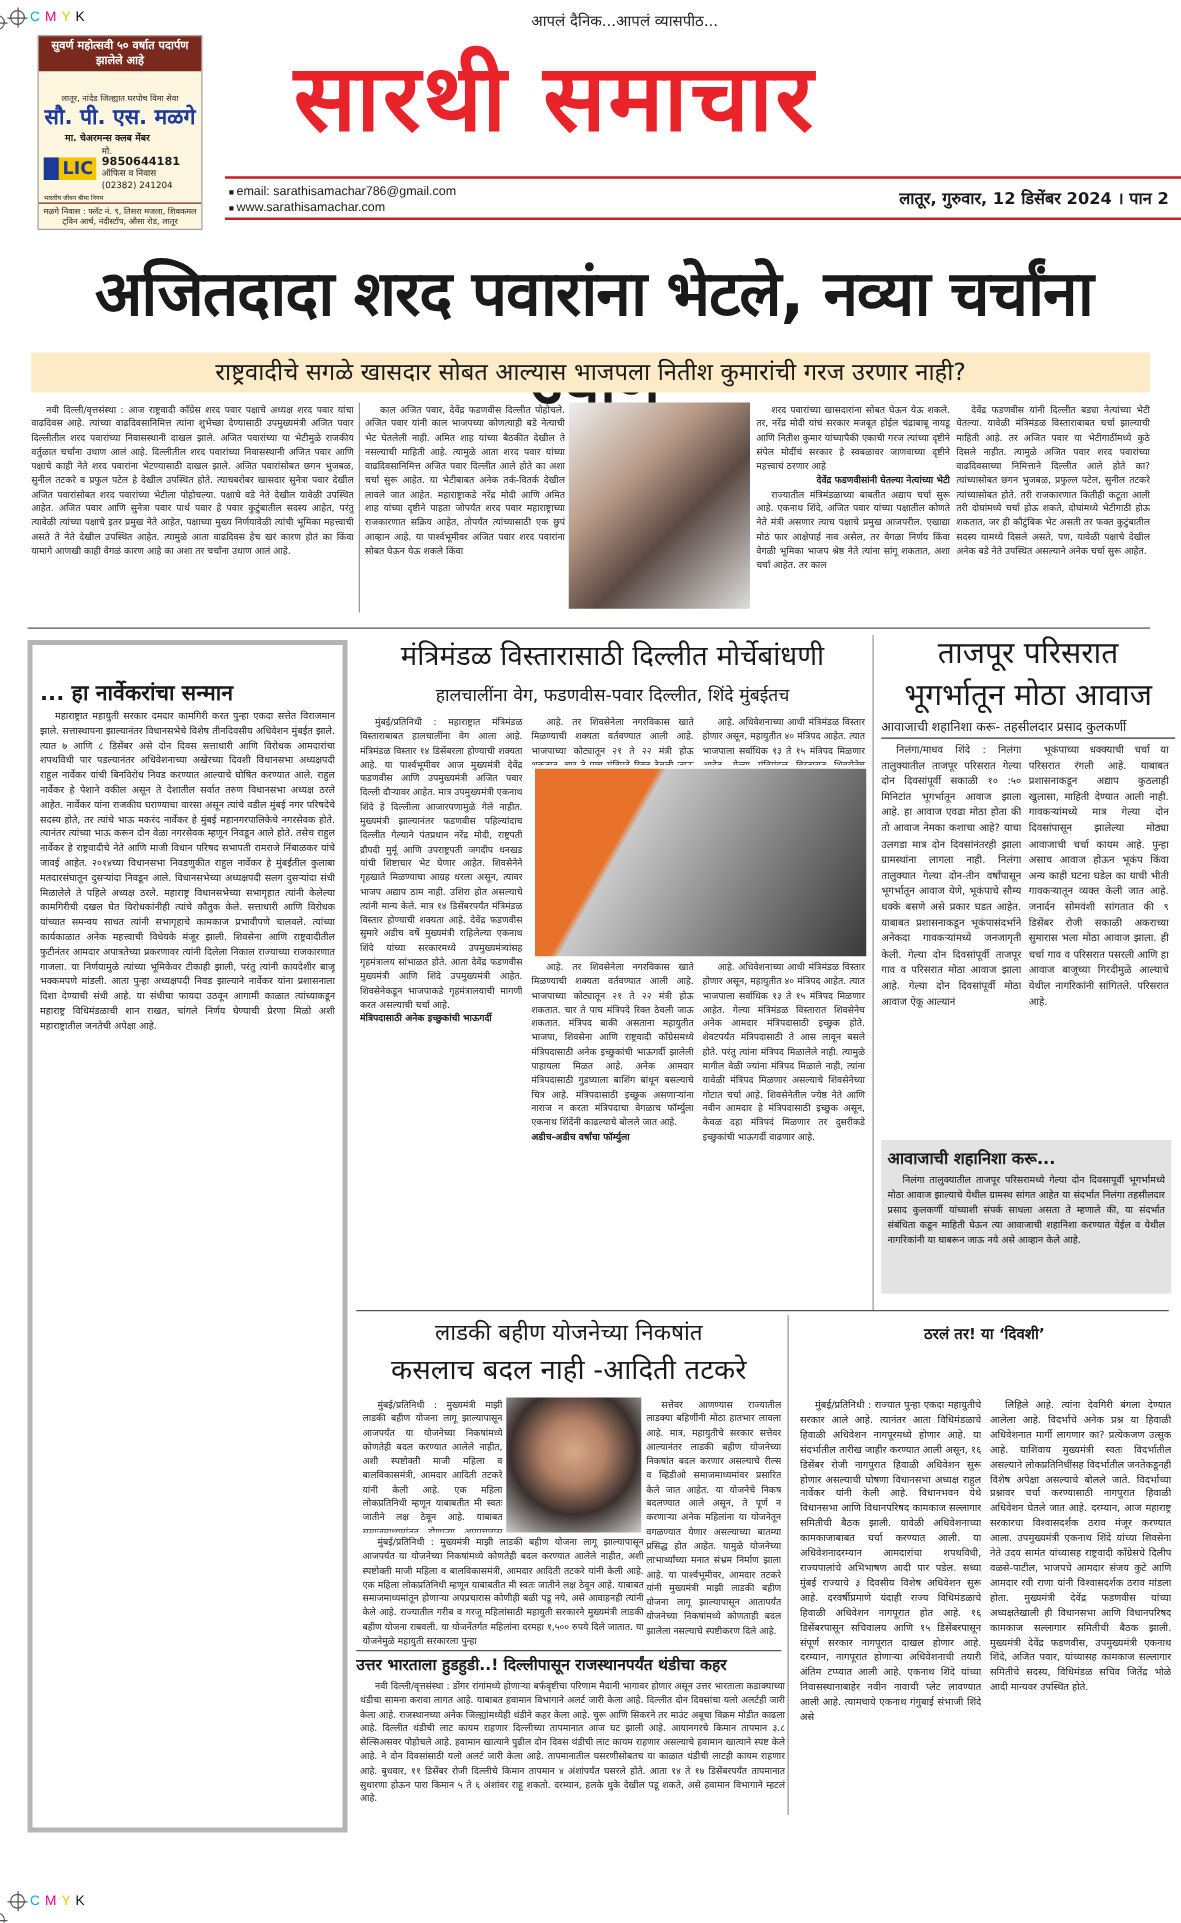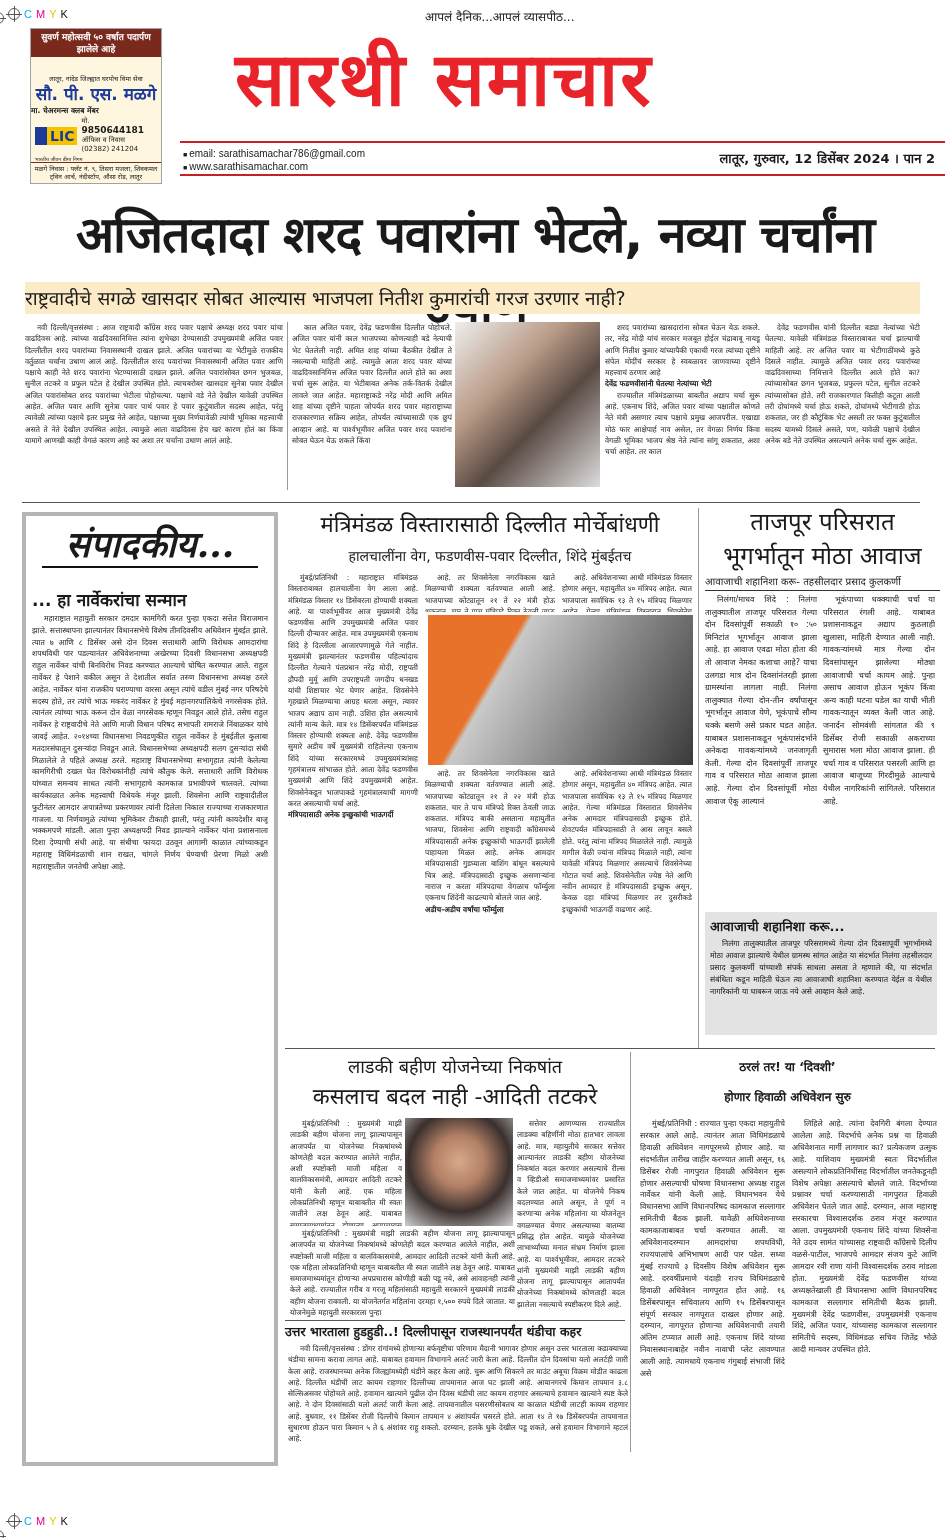--- a/index.html
+++ b/index.html
@@ -7,34 +7,34 @@
 .abs{position:absolute}
 .cmyk{font-size:11px;font-family:"Liberation Sans",sans-serif;display:flex;align-items:center;gap:4px;color:#333}
 .cmyk .c{color:#00aeef}.cmyk .m{color:#ec008c}.cmyk .y{color:#e6c800}.cmyk .k{color:#111}
 .reg{width:12px;height:12px;border:1px solid #555;border-radius:50%;position:relative}
 .reg:before{content:"";position:absolute;left:-3px;right:-3px;top:5px;height:1px;background:#555}
 .reg:after{content:"";position:absolute;top:-3px;bottom:-3px;left:5px;width:1px;background:#555}
 .ad{left:30px;top:28px;width:132px;border:1px solid #a3a3a3;background:#fff6e0;font-size:7px;text-align:center}
 .ad .hd{background:#7a2a1c;color:#fff;font-weight:bold;font-size:9px;padding:2px 2px;line-height:12px}
 .ad .sub{font-size:6.5px;margin-top:17px}
 .ad .name{color:#1b3a9a;font-weight:bold;font-size:17px;line-height:22px}
-.ad .role{font-size:7.5px;font-weight:bold;text-align:left;padding-right:20px}
+.ad .role{font-size:7.5px;font-weight:bold;text-align:center;padding-right:20px}
 .ad .lic{display:flex;align-items:center;gap:4px;padding:2px 4px}
 .ad .logo{background:#f5c400;color:#1b3a9a;font-weight:bold;font-size:14px;padding:1px 3px;border-left:12px solid #1b3a9a}
 .ad .ph{font-size:7px;line-height:9px;text-align:left}
 .ad .ph b{font-size:9px}
 .ad .addr{border-top:1px solid #7a2a1c;padding:2px;font-size:6.5px;line-height:8px}
 .tagline{left:425px;top:8px;font-size:12px;color:#222}
 .masthead{left:235px;top:24px;font-size:74px;font-weight:bold;color:#e8232a;letter-spacing:2px;font-family:"DejaVu Serif",serif;line-height:110px}
 .rule-red{left:180px;width:765px;height:2px;background:#c42026}
 .contact{left:183px;top:148px;font-size:10px;font-family:"Liberation Sans",sans-serif;line-height:12px}
 .contact div:before{content:"■ ";font-size:7px}
 .dateline{right:10px;top:149px;font-size:13px;font-weight:bold}
 .headline{left:25px;top:200px;width:900px;font-size:50px;font-weight:bold;text-align:center;letter-spacing:-1px;line-height:70px}
-.subband{left:25px;top:282px;width:895px;height:32px;background:#fdebc8;text-align:left;font-size:19px;line-height:32px}
+.subband{left:25px;top:282px;width:895px;height:32px;background:#fdebc8;text-align:center;font-size:19px;line-height:32px}
 .col{font-size:7.4px;line-height:11.3px;text-align:justify;overflow:hidden;color:#222}
 .col p{text-indent:12px}
 .col b{font-weight:bold}
 .vline{width:1px;background:#999}
 .hline{height:1px;background:#555}
 .photo{background:#6c6c6c;overflow:hidden}
 .edit-box{left:22px;top:512px;width:256px;height:954px;border:4px solid #b5b5b5;background:#fff;padding:6px}
 .edit-title{font-size:36px;font-style:italic;font-weight:bold;text-align:center;font-family:"DejaVu Serif",serif;border-bottom:2px solid #111;margin:0 10px;line-height:44px}
 .edit-sub{font-size:17px;font-weight:bold;margin:20px 0 2px}
 .h2{font-weight:normal;text-align:center}
@@ -86,31 +86,30 @@
 <div class="abs col" style="left:25px;top:322px;width:258px;height:168px">
     <p>नवी दिल्ली/वृत्तसंस्था : आज राष्ट्रवादी काँग्रेस शरद पवार पक्षाचे अध्यक्ष शरद पवार यांचा वाढदिवस आहे. त्यांच्या वाढदिवसानिमित्त त्यांना शुभेच्छा देण्यासाठी उपमुख्यमंत्री अजित पवार दिल्लीतील शरद पवारांच्या निवासस्थानी दाखल झाले. अजित पवारांच्या या भेटीमुळे राजकीय वर्तुळात चर्चांना उधाण आलं आहे. दिल्लीतील शरद पवारांच्या निवासस्थानी अजित पवार आणि पक्षाचे काही नेते शरद पवारांना भेटण्यासाठी दाखल झाले. अजित पवारांसोबत छगन भुजबळ, सुनील तटकरे व प्रफुल पटेल हे देखील उपस्थित होते. त्याचबरोबर खासदार सुनेत्रा पवार देखील अजित पवारांसोबत शरद पवारांच्या भेटीला पोहोचल्या. पक्षाचे वडे नेते देखील यावेळी उपस्थित आहेत. अजित पवार आणि सुनेत्रा पवार पार्थ पवार हे पवार कुटुंबातील सदस्य आहेत, परंतु त्यावेळी त्यांच्या पक्षाचे इतर प्रमुख नेते आहेत, पक्षाच्या मुख्य निर्णयावेळी त्यांची भूमिका महत्त्वाची असते ते नेते देखील उपस्थित आहेत. त्यामुळे आता वाढदिवस हेच खरं कारण होतं का किंवा यामागे आणखी काही वेगळं कारण आहे का अशा तर चर्चांना उधाण आलं आहे.</p>
   </div>
 <div class="abs vline" style="left:287px;top:322px;height:168px"></div>
 <div class="abs col" style="left:292px;top:322px;width:160px;height:168px">
     <p>काल अजित पवार, देवेंद्र फडणवीस दिल्लीत पोहोचले. अजित पवार यांनी काल भाजपच्या कोणत्याही बडे नेत्याची भेट घेतलेली नाही. अमित शाह यांच्या बैठकीत देखील ते नसल्याची माहिती आहे. त्यामुळे आता शरद पवार यांच्या वाढदिवसानिमित्त अजित पवार दिल्लीत आले होते का अशा चर्चा सुरू आहेत. या भेटीबाबत अनेक तर्क-वितर्क देखील लावले जात आहेत. महाराष्ट्राकडे नरेंद्र मोदी आणि अमित शाह यांच्या दृष्टीने पाहता जोपर्यंत शरद पवार महाराष्ट्राच्या राजकारणात सक्रिय आहेत, तोपर्यंत त्यांच्यासाठी एक छुपं आव्हान आहे. या पार्श्वभूमीवर अजित पवार शरद पवारांना सोबत घेऊन येऊ शकले किंवा</p>
   </div>
 <div class="abs photo" style="left:455px;top:322px;width:145px;height:165px;background:linear-gradient(135deg,#eee 0%,#b89a86 35%,#5a4a44 60%,#ddd 100%)"></div>
 <div class="abs col" style="left:605px;top:322px;width:155px;height:168px">
   <p>शरद पवारांच्या खासदारांना सोबत घेऊन येऊ शकले. तर, नरेंद्र मोदी यांचं सरकार मजबूत होईल चंद्राबाबू नायडू आणि नितीश कुमार यांच्यापैकी एकाची गरज त्यांच्या दृष्टीने संपेल मोदींचं सरकार हे स्वबळावर जाणवाच्या दृष्टीने महत्त्वाचं ठरणार आहे</p>
-  <p style="text-align:left;text-indent:0"><b>देवेंद्र फडणवीसांनी घेतल्या नेत्यांच्या भेटी</b></p>
+  <p style="text-align:right;text-indent:0"><b>देवेंद्र फडणवीसांनी घेतल्या नेत्यांच्या भेटी</b></p>
   <p>राज्यातील मंत्रिमंडळाच्या बाबतीत अद्याप चर्चा सुरू आहे. एकनाथ शिंदे, अजित पवार यांच्या पक्षातील कोणते नेते मंत्री असणार त्याच पक्षाचे प्रमुख आजपरील. एखाद्या मोठं फार आक्षेपार्ह नाव असेल, तर वेगळा निर्णय किंवा वेगळी भूमिका भाजप श्रेष्ठ नेते त्यांना सांगू शकतात, अशा चर्चा आहेत. तर काल</p>
 </div>
 <div class="abs col" style="left:765px;top:322px;width:155px;height:168px">
     <p>देवेंद्र फडणवीस यांनी दिल्लीत बड्या नेत्यांच्या भेटी घेतल्या. यावेळी मंत्रिमंडळ विस्ताराबाबत चर्चा झाल्याची माहिती आहे. तर अजित पवार या भेटीगाठींमध्ये कुठे दिसले नाहीत. त्यामुळे अजित पवार शरद पवारांच्या वाढदिवसाच्या निमित्ताने दिल्लीत आले होते का? त्यांच्यासोबत छगन भुजबळ, प्रफुल्ल पटेल, सुनील तटकरे त्यांच्यासोबत होते. तरी राजकारणात कितीही कटूता आली तरी दोघांमध्ये चर्चा होऊ शकते, दोघांमध्ये भेटीगाठी होऊ शकतात, जर ही कौटुंबिक भेट असती तर फक्त कुटुंबातील सदस्य यामध्ये दिसले असते, पण, यावेळी पक्षाचे देखील अनेक बडे नेते उपस्थित असल्याने अनेक चर्चा सुरू आहेत.</p>
   </div>
 
 <div class="abs hline" style="left:22px;top:502px;width:898px"></div>
 
 <div class="abs edit-box">
-  <div class="edit-title">संपादकीय...</div>
   <div class="edit-sub">... हा नार्वेकरांचा सन्मान</div>
   <div class="col" style="height:880px;font-size:7.6px;line-height:11.8px">
       <p>महाराष्ट्रात महायुती सरकार दमदार कामगिरी करत पुन्हा एकदा सत्तेत विराजमान झाले. सत्तास्थापना झाल्यानंतर विधानसभेचे विशेष तीनदिवसीय अधिवेशन मुंबईत झाले. त्यात ७ आणि ८ डिसेंबर असे दोन दिवस सत्ताधारी आणि विरोधक आमदारांचा शपथविधी पार पडल्यानंतर अधिवेशनाच्या अखेरच्या दिवशी विधानसभा अध्यक्षपदी राहुल नार्वेकर यांची बिनविरोध निवड करण्यात आल्याचे घोषित करण्यात आले. राहुल नार्वेकर हे पेशाने वकील असून ते देशातील सर्वात तरुण विधानसभा अध्यक्ष ठरले आहेत. नार्वेकर यांना राजकीय घराण्याचा वारसा असून त्यांचे वडील मुंबई नगर परिषदेचे सदस्य होते, तर त्यांचे भाऊ मकरंद नार्वेकर हे मुंबई महानगरपालिकेचे नगरसेवक होते. त्यानंतर त्यांच्या भाऊ करून दोन वेळा नगरसेवक म्हणून निवडून आले होते. तसेच राहुल नार्वेकर हे राष्ट्रवादीचे नेते आणि माजी विधान परिषद सभापती रामराजे निंबाळकर यांचे जावई आहेत. २०१४च्या विधानसभा निवडणुकीत राहुल नार्वेकर हे मुंबईतील कुलाबा मतदारसंघातून दुसऱ्यांदा निवडून आले. विधानसभेच्या अध्यक्षपदी सलग दुसऱ्यांदा संधी मिळालेले ते पहिले अध्यक्ष ठरले. महाराष्ट्र विधानसभेच्या सभागृहात त्यांनी केलेल्या कामगिरीची दखल घेत विरोधकांनीही त्यांचे कौतुक केले. सत्ताधारी आणि विरोधक यांच्यात समन्वय साधत त्यांनी सभागृहाचे कामकाज प्रभावीपणे चालवले. त्यांच्या कार्यकाळात अनेक महत्त्वाची विधेयके मंजूर झाली. शिवसेना आणि राष्ट्रवादीतील फुटीनंतर आमदार अपात्रतेच्या प्रकरणावर त्यांनी दिलेला निकाल राज्याच्या राजकारणात गाजला. या निर्णयामुळे त्यांच्या भूमिकेवर टीकाही झाली, परंतु त्यांनी कायदेशीर बाजू भक्कमपणे मांडली. आता पुन्हा अध्यक्षपदी निवड झाल्याने नार्वेकर यांना प्रशासनाला दिशा देण्याची संधी आहे. या संधीचा फायदा उठवून आगामी काळात त्यांच्याकडून महाराष्ट्र विधिमंडळाची शान राखत, चांगले निर्णय घेण्याची प्रेरणा मिळो अशी महाराष्ट्रातील जनतेची अपेक्षा आहे.</p>
     </div>
 </div>
 
 <div class="abs h2" style="left:285px;top:508px;width:410px;font-size:22px">मंत्रिमंडळ विस्तारासाठी दिल्लीत मोर्चेबांधणी</div>
 <div class="abs h2" style="left:285px;top:546px;width:410px;font-size:14px;font-weight:normal">हालचालींना वेग, फडणवीस-पवार दिल्लीत, शिंदे मुंबईतच</div>
 <div class="abs col" style="left:288px;top:572px;width:130px;height:400px">
   <p>मुंबई/प्रतिनिधी : महाराष्ट्रात मंत्रिमंडळ विस्ताराबाबत हालचालींना वेग आला आहे. मंत्रिमंडळ विस्तार १४ डिसेंबरला होण्याची शक्यता आहे. या पार्श्वभूमीवर आज मुख्यमंत्री देवेंद्र फडणवीस आणि उपमुख्यमंत्री अजित पवार दिल्ली दौऱ्यावर आहेत. मात्र उपमुख्यमंत्री एकनाथ शिंदे हे दिल्लीला आजारपणामुळे गेले नाहीत. मुख्यमंत्री झाल्यानंतर फडणवीस पहिल्यांदाच दिल्लीत गेल्याने पंतप्रधान नरेंद्र मोदी, राष्ट्रपती द्रौपदी मुर्मू आणि उपराष्ट्रपती जगदीप धनखड यांची शिष्टाचार भेट घेणार आहेत. शिवसेनेने गृहखाते मिळण्याचा आग्रह धरला असून, त्यावर भाजप अद्याप ठाम नाही. उशिरा होत असल्याचे त्यांनी मान्य केले. मात्र १४ डिसेंबरपर्यंत मंत्रिमंडळ विस्तार होण्याची शक्यता आहे. देवेंद्र फडणवीस सुमारे अडीच वर्षे मुख्यमंत्री राहिलेल्या एकनाथ शिंदे यांच्या सरकारमध्ये उपमुख्यमंत्र्यांसह गृहमंत्रालय सांभाळत होते. आता देवेंद्र फडणवीस मुख्यमंत्री आणि शिंदे उपमुख्यमंत्री आहेत. शिवसेनेकडून भाजपाकडे गृहमंत्रालयाची मागणी करत असल्याची चर्चा आहे.</p>
@@ -170,21 +169,20 @@
 
 <div class="abs hline" style="left:285px;top:1320px;width:340px"></div>
 
 <div class="abs" style="left:285px;top:1323px;width:345px;font-size:12.5px;font-weight:bold">उत्तर भारताला हुडहुडी..! दिल्लीपासून राजस्थानपर्यंत थंडीचा कहर</div>
 <div class="abs col" style="left:288px;top:1343px;width:340px;height:125px">
     <p>नवी दिल्ली/वृत्तसंस्था : डोंगर रांगांमध्ये होणाऱ्या बर्फवृष्टीचा परिणाम मैदानी भागावर होणार असून उत्तर भारताला कडाक्याच्या थंडीचा सामना करावा लागत आहे. याबाबत हवामान विभागाने अलर्ट जारी केला आहे. दिल्लीत दोन दिवसांचा यलो अलर्टही जारी केला आहे. राजस्थानच्या अनेक जिल्ह्यांमध्येही थंडीने कहर केला आहे. चुरू आणि सिकरने तर माउंट अबूचा विक्रम मोडीत काढला आहे. दिल्लीत थंडीची लाट कायम राहणार दिल्लीच्या तापमानात आज घट झाली आहे. आयानगरचे किमान तापमान ३.८ सेल्सिअसवर पोहोचले आहे. हवामान खात्याने पुढील दोन दिवस थंडीची लाट कायम राहणार असल्याचे हवामान खात्याने स्पष्ट केले आहे. ने दोन दिवसांसाठी यलो अलर्ट जारी केला आहे. तापमानातील घसरणीसोबतच या काळात थंडीची लाटही कायम राहणार आहे. बुधवार, ११ डिसेंबर रोजी दिल्लीचे किमान तापमान ४ अंशांपर्यंत घसरले होते. आता १४ ते १७ डिसेंबरपर्यंत तापमानात सुधारणा होऊन पारा किमान ५ ते ६ अंशांवर राहू शकतो. दरम्यान, हलके धुके देखील पडू शकते, असे हवामान विभागाने म्हटलं आहे.</p>
   </div>
 
 <div class="abs h2" style="left:635px;top:1052px;width:305px;font-size:12px;font-weight:bold;line-height:30px">
   <div>ठरलं तर! या ‘दिवशी’</div>
-  <div>होणार हिवाळी अधिवेशन सुरु</div>
 </div>
 <div class="abs col" style="left:640px;top:1118px;width:145px;height:345px;font-size:7.8px;line-height:11.9px">
     <p>मुंबई/प्रतिनिधी : राज्यात पुन्हा एकदा महायुतीचे सरकार आले आहे. त्यानंतर आता विधिमंडळाचे हिवाळी अधिवेशन नागपूरमध्ये होणार आहे. या संदर्भातील तारीख जाहीर करण्यात आली असून, १६ डिसेंबर रोजी नागपुरात हिवाळी अधिवेशन सुरू होणार असल्याची घोषणा विधानसभा अध्यक्ष राहुल नार्वेकर यांनी केली आहे. विधानभवन येथे विधानसभा आणि विधानपरिषद कामकाज सल्लागार समितीची बैठक झाली. यावेळी अधिवेशनाच्या कामकाजाबाबत चर्चा करण्यात आली. या अधिवेशनादरम्यान आमदारांचा शपथविधी, राज्यपालांचे अभिभाषण आदी पार पडेल. सध्या मुंबई राज्याचे ३ दिवसीय विशेष अधिवेशन सुरू आहे. दरवर्षीप्रमाणे यंदाही राज्य विधिमंडळाचे हिवाळी अधिवेशन नागपूरात होत आहे. १६ डिसेंबरपासून सचिवालय आणि १५ डिसेंबरपासून संपूर्ण सरकार नागपूरात दाखल होणार आहे. दरम्यान, नागपूरात होणाऱ्या अधिवेशनाची तयारी अंतिम टप्प्यात आली आहे. एकनाथ शिंदे यांच्या निवासस्थानाबाहेर नवीन नावाची प्लेट लावण्यात आली आहे. त्यामधाये एकनाथ गंगुबाई संभाजी शिंदे असे</p>
   </div>
 <div class="abs col" style="left:792px;top:1118px;width:145px;height:345px;font-size:7.8px;line-height:11.9px">
     <p>लिहिले आहे. त्यांना देवगिरी बंगला देण्यात आलेला आहे. विदर्भाचे अनेक प्रश्न या हिवाळी अधिवेशनात मार्गी लागणार का? प्रत्येकजण उत्सुक आहे. याशिवाय मुख्यमंत्री स्वतः विदर्भातील असल्याने लोकप्रतिनिधींसह विदर्भातील जनतेकडूनही विशेष अपेक्षा असल्याचे बोलले जाते. विदर्भाच्या प्रश्नावर चर्चा करण्यासाठी नागपुरात हिवाळी अधिवेशन घेतले जात आहे. दरम्यान, आज महाराष्ट्र सरकारचा विश्वासदर्शक ठराव मंजूर करण्यात आला. उपमुख्यमंत्री एकनाथ शिंदे यांच्या शिवसेना नेते उदय सामंत यांच्यासह राष्ट्रवादी काँग्रेसचे दिलीप वळसे-पाटील, भाजपचे आमदार संजय कुटे आणि आमदार रवी राणा यांनी विश्वासदर्शक ठराव मांडला होता. मुख्यमंत्री देवेंद्र फडणवीस यांच्या अध्यक्षतेखाली ही विधानसभा आणि विधानपरिषद कामकाज सल्लागार समितीची बैठक झाली. मुख्यमंत्री देवेंद्र फडणवीस, उपमुख्यमंत्री एकनाथ शिंदे, अजित पवार, यांच्यासह कामकाज सल्लागार समितीचे सदस्य, विधिमंडळ सचिव जितेंद्र भोळे आदी मान्यवर उपस्थित होते.</p>
   </div>
 
 <div class="abs cmyk" style="left:8px;top:1515px">
     <span class="reg"></span>

